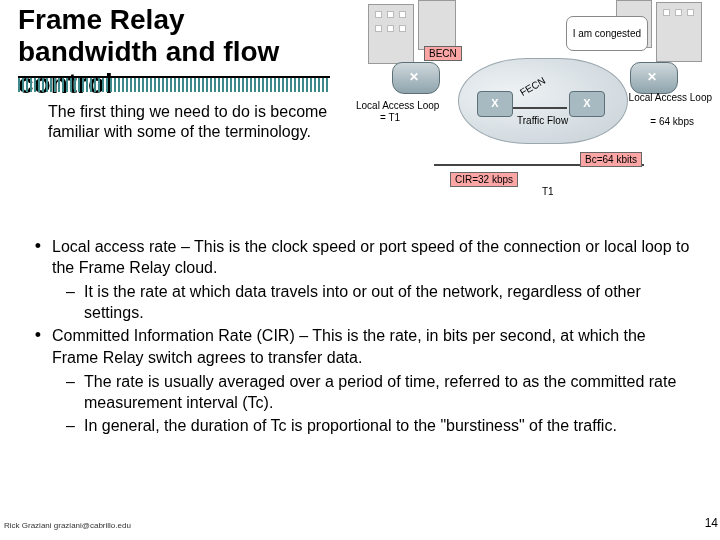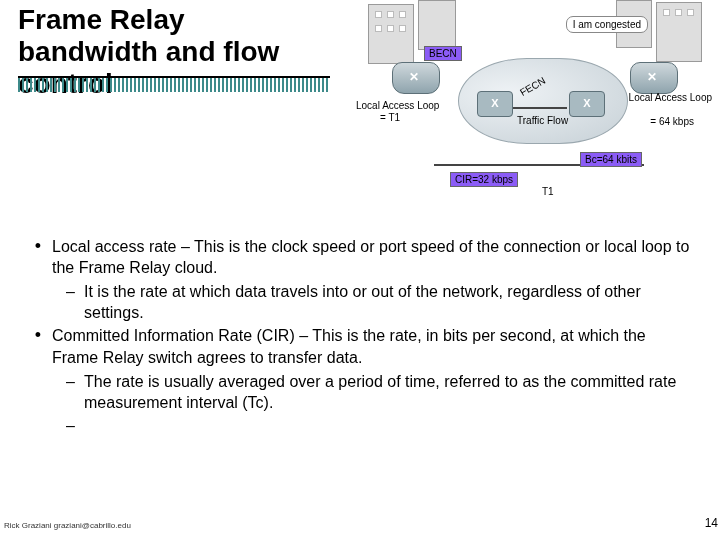--- a/index.html
+++ b/index.html
@@ -8,40 +8,41 @@
 .title-rule{position:absolute;left:18px;top:76px;width:312px;height:14px;background:repeating-linear-gradient(90deg,#3d8a8a 0 2px,transparent 2px 4px);border-top:2px solid #000}
 .intro{position:absolute;left:48px;top:102px;width:280px;font-size:16px;line-height:1.25}
 .diagram{position:absolute;right:12px;top:4px;width:346px;height:210px}
 .bldg{position:absolute;width:44px;height:58px;background:#dedede;border:1px solid #9a9a9a}
 .bldg .w{position:absolute;width:5px;height:5px;background:#fff;border:1px solid #bbb}
 .router{position:absolute;width:46px;height:30px;background:linear-gradient(#cfd8dc,#8fa4ad);border:1px solid #5d7078;border-radius:10px 10px 12px 12px}
 .router .x{position:absolute;left:16px;top:7px;width:14px;height:14px;color:#fff;font-size:12px;font-weight:bold}
 .cloud{position:absolute;left:96px;top:54px;width:168px;height:84px;background:radial-gradient(ellipse at 30% 40%,#eef2f5,#c6d0d6);border:1px solid #9aa7ae;border-radius:80px/50px}
 .sw{position:absolute;width:34px;height:24px;background:#a8bac1;border:1px solid #5d7078;border-radius:4px;font-size:11px;text-align:center;line-height:22px;color:#fff;font-weight:bold}
 .lbl{position:absolute;font-size:10px;font-family:Arial;color:#000;white-space:nowrap}
-.lblbox{position:absolute;font-size:10px;color:#000;background:#8b5cf6;border:1px solid #666;padding:1px 4px;white-space:nowrap}
-.callout{position:absolute;font-size:10px;background:#fff;border:1px solid #888;border-radius:7px;padding:2px 6px}
+.lblbox{position:absolute;font-size:10px;color:#000;background:#fca5a5;border:1px solid #666;padding:1px 4px;white-space:nowrap}
+.callout{position:absolute;font-size:10px;background:#fff;border:1px solid #888;border-radius:7px;padding:11px 6px}
 .arrow{position:absolute;height:0;border-top:2px solid #444}
 .body{position:absolute;left:24px;top:236px;width:672px;font-size:16px;line-height:1.32}
 .bullet{display:flex;margin-bottom:3px}
 .dot{flex:0 0 28px;font-size:18px;line-height:1.2;text-align:center}
 .sub{display:flex;margin:2px 0 2px 42px}
 .dash{flex:0 0 18px}
 .b{font-weight:normal}
 .footer-l{position:absolute;left:4px;bottom:10px;font-size:8px;color:#333}
 .footer-r{position:absolute;right:2px;bottom:10px;font-size:12px;color:#000}
 </style>
 </head>
 <body>
 
 <div class="slide">
 
   <div class="title">Frame Relay bandwidth and flow control</div>
   <div class="title-rule"></div>
 
+  <div class="intro">The first thing we need to do is become familiar with some of the terminology.</div>
 
   <div class="diagram">
     <div class="bldg" style="left:6px;top:0">
       <div class="w" style="left:6px;top:6px"></div>
         <div class="w" style="left:18px;top:6px"></div>
         <div class="w" style="left:30px;top:6px"></div>
       <div class="w" style="left:6px;top:20px"></div>
         <div class="w" style="left:18px;top:20px"></div>
         <div class="w" style="left:30px;top:20px"></div>
     </div>
@@ -95,18 +96,19 @@
     <div class="bullet">
       <div class="dot">•</div>
       <div><span class="b">Committed Information Rate (CIR)</span><span> – This is the rate, in bits per second, at which the Frame Relay switch agrees to transfer data.</span></div>
     </div>
     <div class="sub">
       <div class="dash">–</div>
       <div><span>The rate is usually averaged over a period of time, referred to as the </span><span class="b">committed rate measurement interval (Tc)</span><span>.</span></div>
     </div>
     <div class="sub">
       <div class="dash">–</div>
+      <div>In general, the duration of Tc is proportional to the "burstiness" of the traffic.</div>
     </div>
   </div>
 
   <div class="footer-l">Rick Graziani  graziani@cabrillo.edu</div>
   <div class="footer-r">14</div>
 </div>
 
 </body></html>

